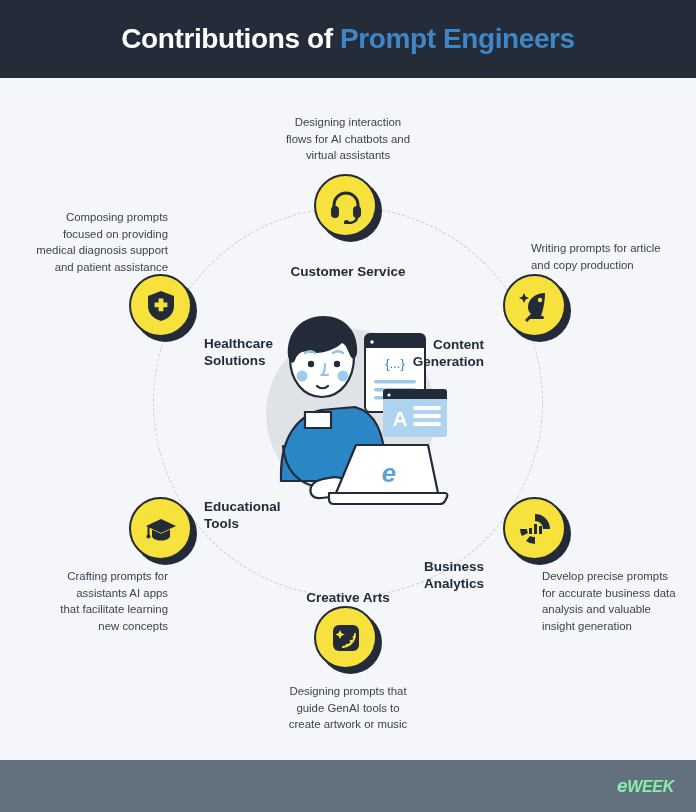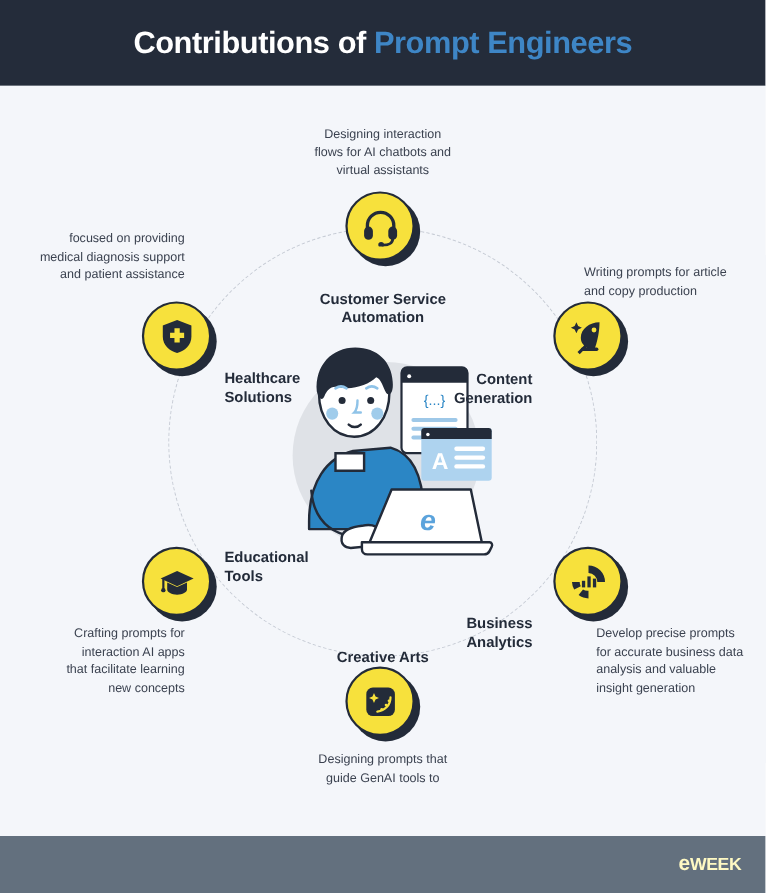--- a/index.html
+++ b/index.html
@@ -88,22 +88,22 @@
 
   
   .footer {
     position: absolute; left: 0; top: 760px;
     width: 696px; height: 52px;
     background: #63707e;
     display: flex; align-items: center; justify-content: flex-end;
   }
   .footer-logo {
     margin-right: 22px;
-    font-size: 19px; font-weight: bold; 
-    color: #fef9c3; letter-spacing: -0.3px;
+    font-size: 19px; font-weight: bold; font-style: italic;
+    color: #86efac; letter-spacing: -0.3px;
   }
   .footer-logo .lower { font-size: 19px; }
   .footer-logo .upper { font-size: 16px; }
 </style>
 </head>
 <body>
 
 <div class="page">
 
   <div class="header">
@@ -170,21 +170,20 @@
           <path d="M6 21v-4a12 12 0 0124 0v4" fill="none" stroke="#232b39" stroke-width="3" stroke-linecap="round"></path>
           <rect x="3" y="18" width="8" height="12" rx="4" fill="#232b39"></rect>
           <rect x="25" y="18" width="8" height="12" rx="4" fill="#232b39"></rect>
           <path d="M29 29c0 4-4 6-9 6" fill="none" stroke="#232b39" stroke-width="2.6" stroke-linecap="round"></path>
           <circle cx="18.5" cy="34.5" r="2.6" fill="#232b39"></circle>
         </svg>
       </div>
     </div>
     <div class="node-label" style="left:248px; top:171px; width:200px; text-align:center;">
       <div>Customer Service</div>
-      <div>Automation</div>
     </div>
     <div class="desc c" style="left:258px; top:36px; width:180px;">
       <div>Designing interaction</div>
       <div>flows for AI chatbots and</div>
       <div>virtual assistants</div>
     </div>
 
     <div class="node" style="left:503px; top:196px;">
       <div class="shadow"></div>
       <div class="disc">
@@ -241,58 +240,60 @@
           <circle cx="24.5" cy="16" r="1.1" fill="#f7e13c"></circle>
         </svg>
       </div>
     </div>
     <div class="node-label" style="left:258px; top:497px; width:180px; text-align:center;">
       <div>Creative Arts</div>
     </div>
     <div class="desc c" style="left:258px; top:605px; width:180px;">
       <div>Designing prompts that</div>
       <div>guide GenAI tools to</div>
+      <div>create artwork or music</div>
     </div>
 
     <div class="node" style="left:129px; top:419px;">
       <div class="shadow"></div>
       <div class="disc">
         <svg width="34" height="34" viewBox="0 0 34 34">
           <path d="M17 7L2 14l15 7 15-7z" fill="#232b39"></path>
           <path d="M8 17.5V24c0 2.6 4 4.6 9 4.6s9-2 9-4.6v-6.5l-9 4.2z" fill="#232b39"></path>
           <path d="M4.5 15v8" stroke="#232b39" stroke-width="2" stroke-linecap="round"></path>
           <circle cx="4.5" cy="24.5" r="2" fill="#232b39"></circle>
         </svg>
       </div>
     </div>
     <div class="node-label" style="left:204px; top:406px; width:110px; text-align:left;">
       <div>Educational</div>
       <div>Tools</div>
     </div>
     <div class="desc r" style="left:20px; top:490px; width:148px;">
       <div>Crafting prompts for</div>
-      <div>interaction AI apps</div>
+      <div>assistants AI apps</div>
       <div>that facilitate learning</div>
       <div>new concepts</div>
     </div>
 
     <div class="node" style="left:129px; top:196px;">
       <div class="shadow"></div>
       <div class="disc">
         <svg width="34" height="34" viewBox="0 0 34 34">
           <path d="M17 2L4 7v10c0 8 6 13 13 15 7-2 13-7 13-15V7z" fill="#232b39"></path>
           <path d="M14.6 9.5h4.8v4h4v4.8h-4v4h-4.8v-4h-4V13.5h4z" fill="#f7e13c"></path>
         </svg>
       </div>
     </div>
     <div class="node-label" style="left:204px; top:243px; width:110px; text-align:left;">
       <div>Healthcare</div>
       <div>Solutions</div>
     </div>
     <div class="desc r" style="left:14px; top:131px; width:154px;">
+      <div>Composing prompts</div>
       <div>focused on providing</div>
       <div>medical diagnosis support</div>
       <div>and patient assistance</div>
     </div>
 
   </div>
 
   <div class="footer">
     <div class="footer-logo"><span class="lower">e</span><span class="upper">WEEK</span></div>
   </div>

